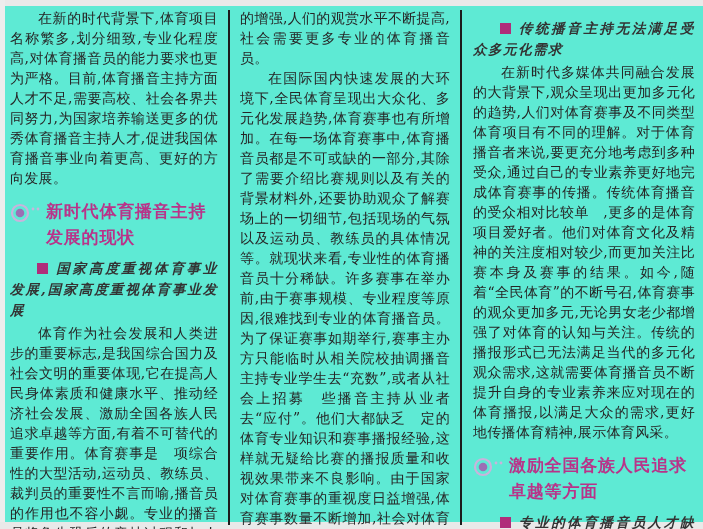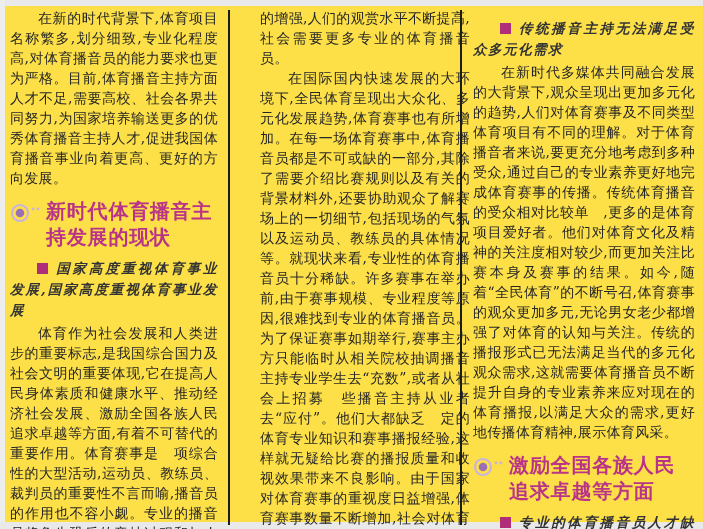--- a/index.html
+++ b/index.html
@@ -1,54 +1,54 @@
 <!DOCTYPE html>
 <html><head>
 <meta charset="utf-8">
 <style>
   html,body{margin:0;padding:0;background:#ffffff;}
   .page{
     position:relative;
     width:703px;height:529px;
-    background:#fde047;
+    background:#5eead4;
     overflow:hidden;
     font-family:"DejaVu Serif","Liberation Serif",serif;
     color:#262626;
   }
   
   .edge-top{position:absolute;left:0;top:0;width:703px;height:6px;background:#e9e9e9;}
   .edge-left{position:absolute;left:0;top:0;width:5px;height:529px;background:#ededed;}
   .edge-bottom{position:absolute;left:0;top:522px;width:703px;height:7px;background:#e9e9e9;}
 
   .divider{position:absolute;top:10px;bottom:4px;width:2px;background:#1c1c1c;}
   .divider.d1{left:228px;}
   .divider.d2{left:460px;}
 
   .col{position:absolute;top:8px;bottom:0;overflow:hidden;}
   .col.c1{left:10px;width:208px;}
-  .col.c2{left:240px;width:210px;margin-left:20px;}
+  .col.c2{left:240px;width:210px;}
   .col.c3{left:473px;width:222px;}
 
   p.body{
     margin:0;
     font-size:14px;
     line-height:20px;
     text-align:justify;
     text-justify:inter-ideograph;
     letter-spacing:0.3px;
   }
   p.body.indent{text-indent:2em;}
 
   h2.heading{
     display:flex;
     align-items:flex-start;
     margin:10px 0 8px 0;
     font-family:"DejaVu Sans","Liberation Sans",sans-serif;
     font-weight:bold;
-    font-size:20px;
+    font-size:17px;
     line-height:26px;
     letter-spacing:0.8px;
     color:#b93389;
   }
   h2.heading .hicon{flex:0 0 36px;padding-top:5px;}
   h2.heading .htext{flex:1;}
 
   p.sub{
     margin:6px 0 2px 0;
     font-size:13.5px;

